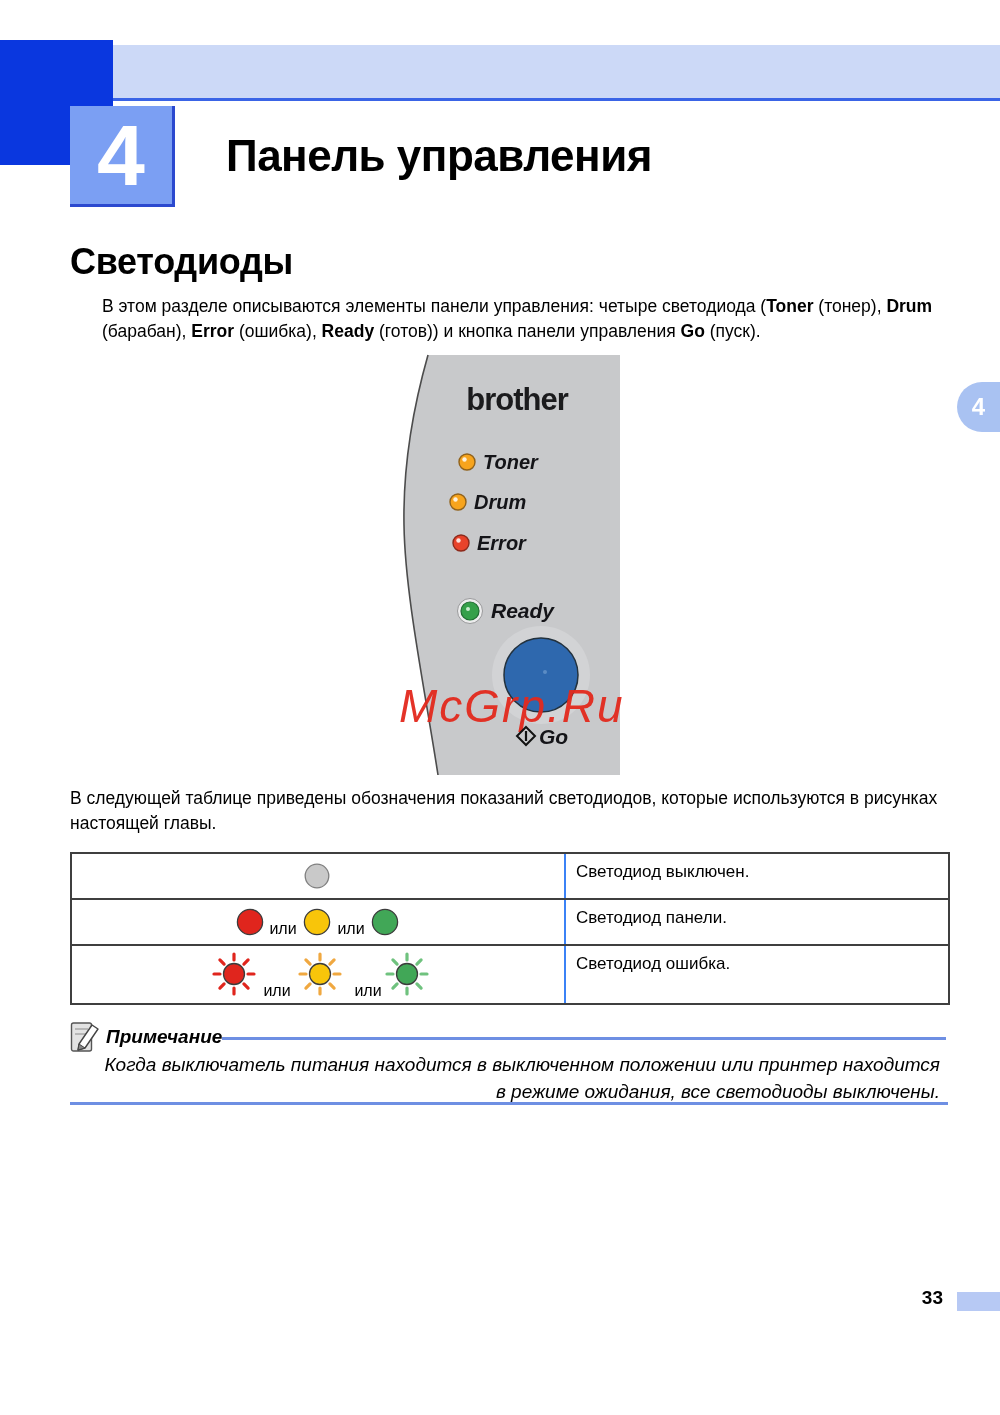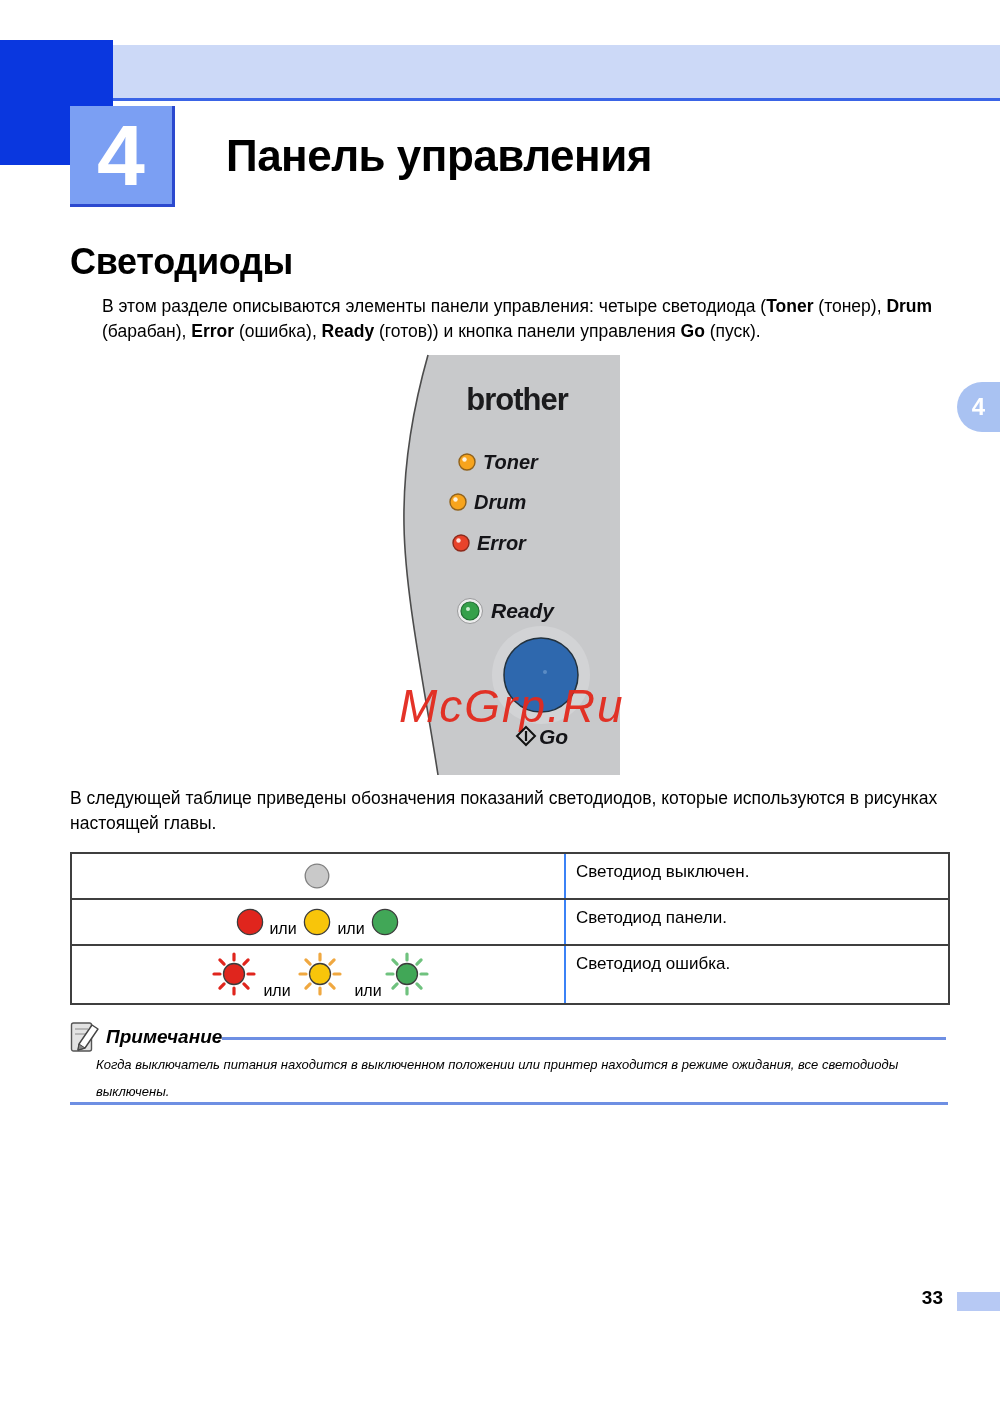--- a/index.html
+++ b/index.html
@@ -35,21 +35,21 @@
   .lt-meaning{flex:1;padding:8px 10px 16px 10px;font-size:17px;}
   .r1 .lt-symbol{height:44px;} .r2 .lt-symbol{height:44px;} .r3 .lt-symbol{height:57px;}
   .sym{position:absolute;}
   .or-label{position:absolute;font-size:16px;transform:translateX(-50%);white-space:nowrap;}
 
   
   .note{position:absolute;left:70px;top:1018px;width:878px;height:90px;font-style:italic;}
   .note-icon{position:absolute;left:0;top:2px;}
   .note-title{position:absolute;left:36px;top:8px;font-size:19px;font-weight:bold;}
   .note-rule-right{position:absolute;left:152px;top:19px;right:2px;height:3px;background:#6e8fe3;}
-  .note-text{position:absolute;left:26px;top:33px;width:844px;font-size:13px;line-height:27px;}
+  .note-text{position:absolute;left:26px;top:33px;width:844px;font-size:19px;line-height:27px;text-align:right;}
   .note-rule-bottom{position:absolute;left:0;top:84px;width:878px;height:3px;background:#6e8fe3;}
 
   
   .page-number{position:absolute;right:57px;top:1287px;font-size:19px;font-weight:bold;}
   .footer-bar{position:absolute;right:0;top:1292px;width:43px;height:19px;background:#b7c9f4;}
 </style>
 </head>
 <body>
 
 <div class="page">

